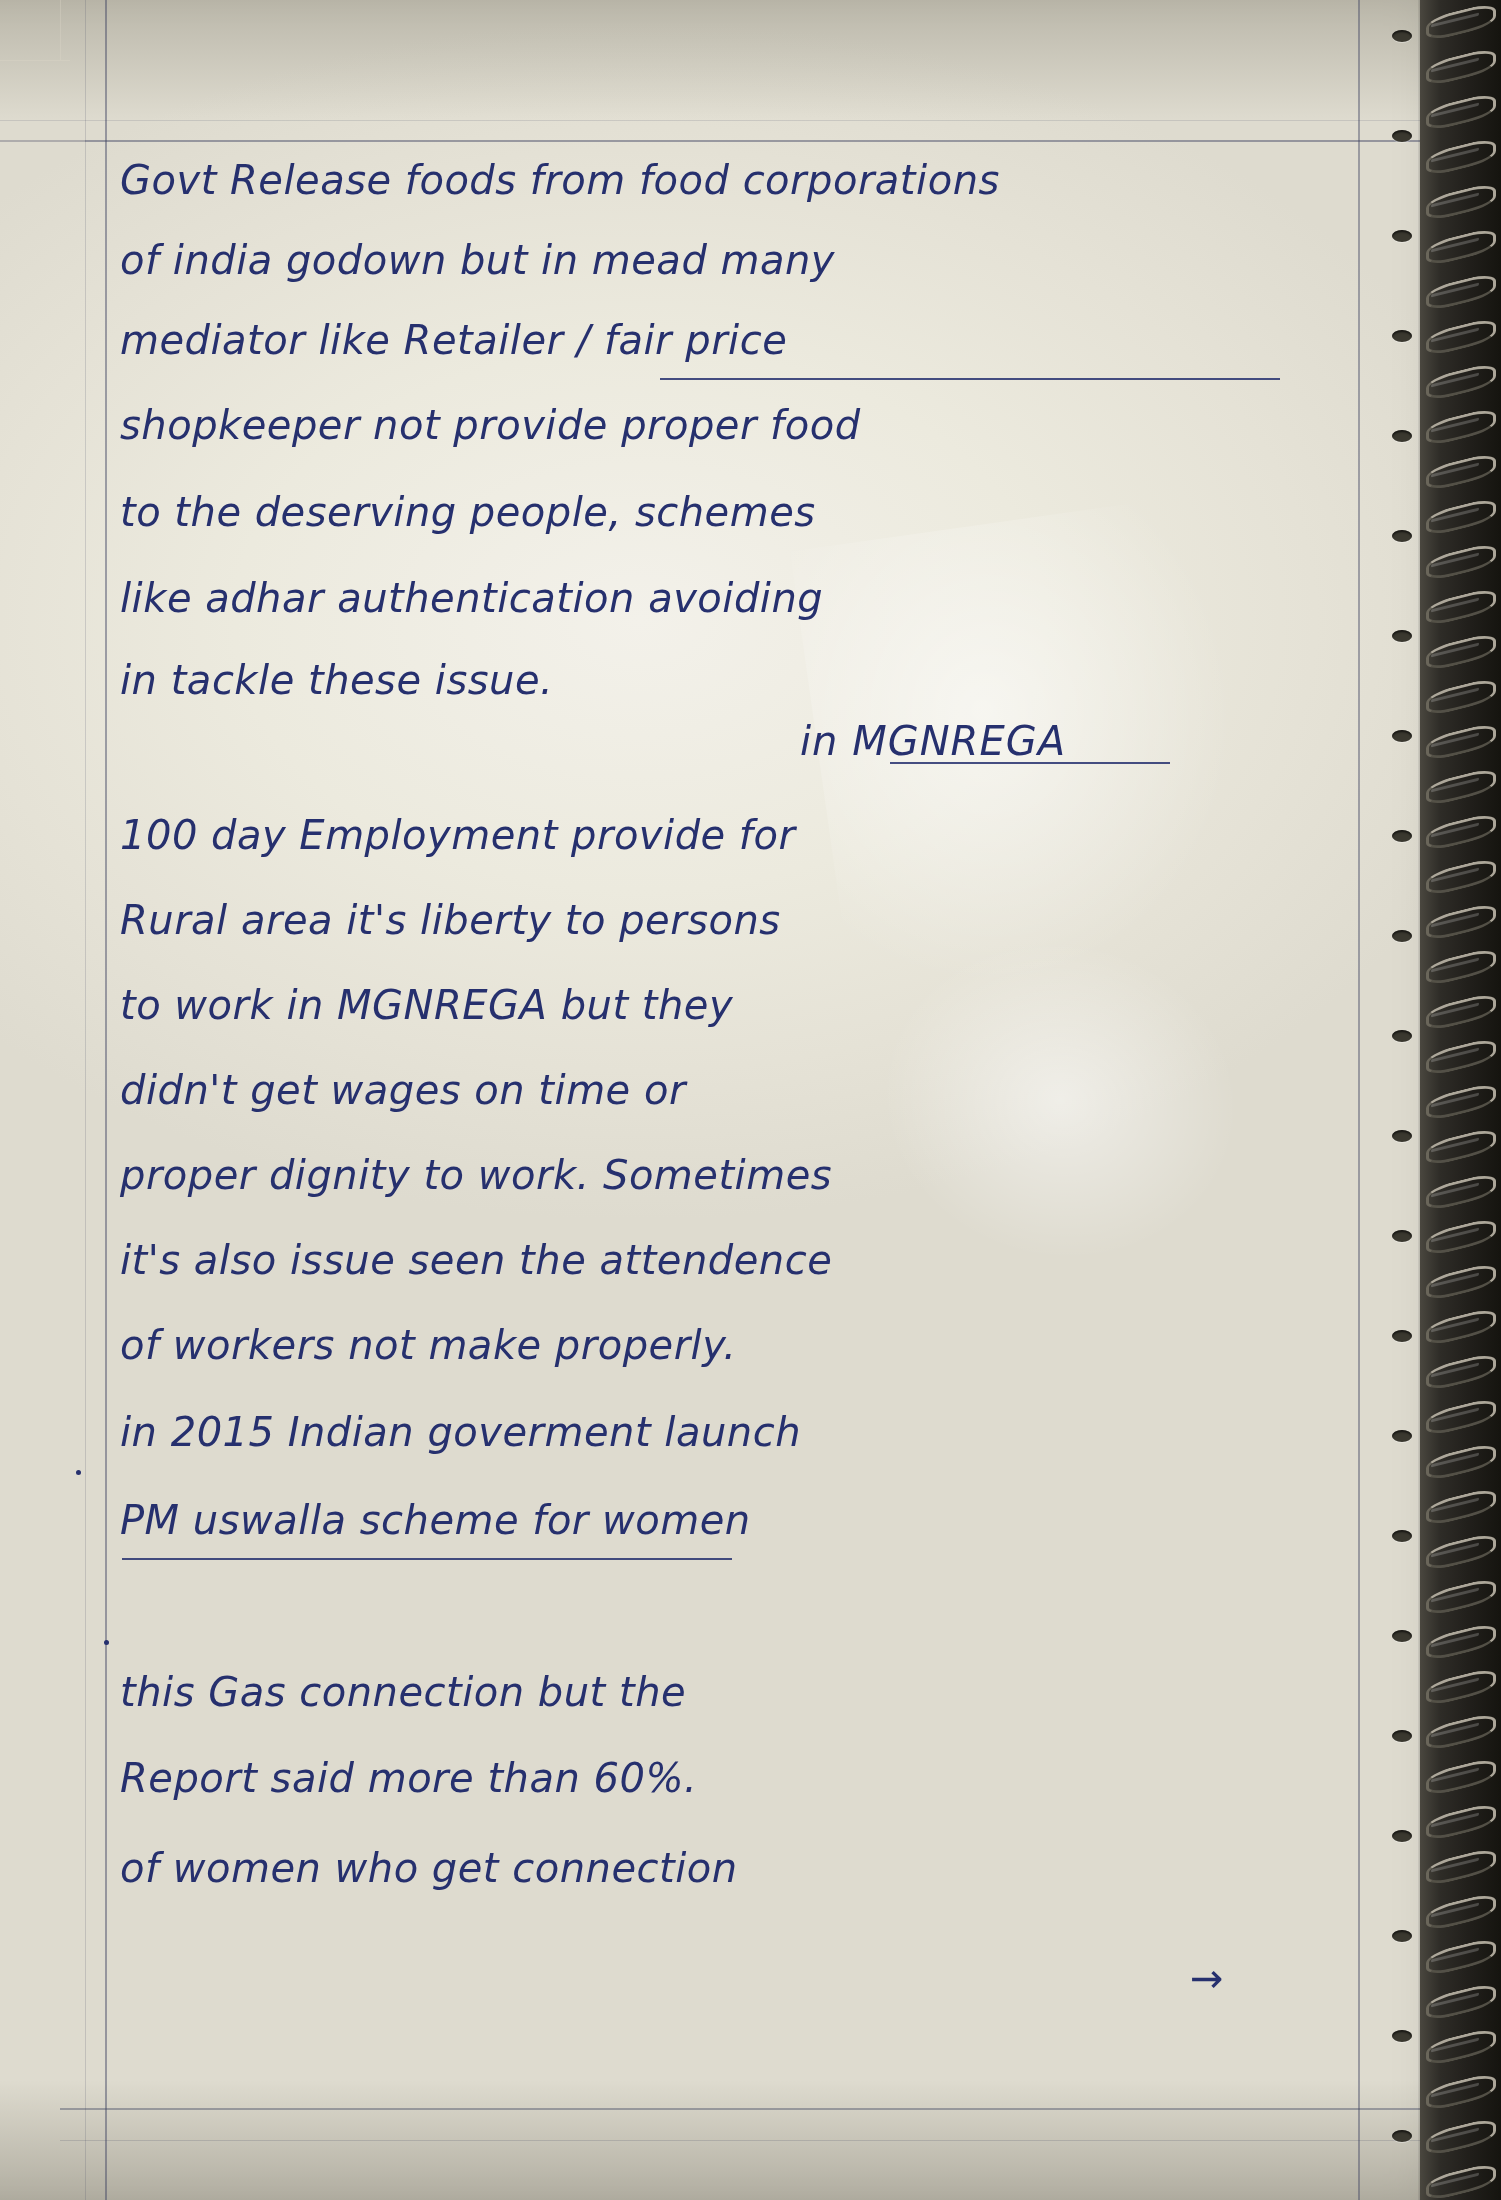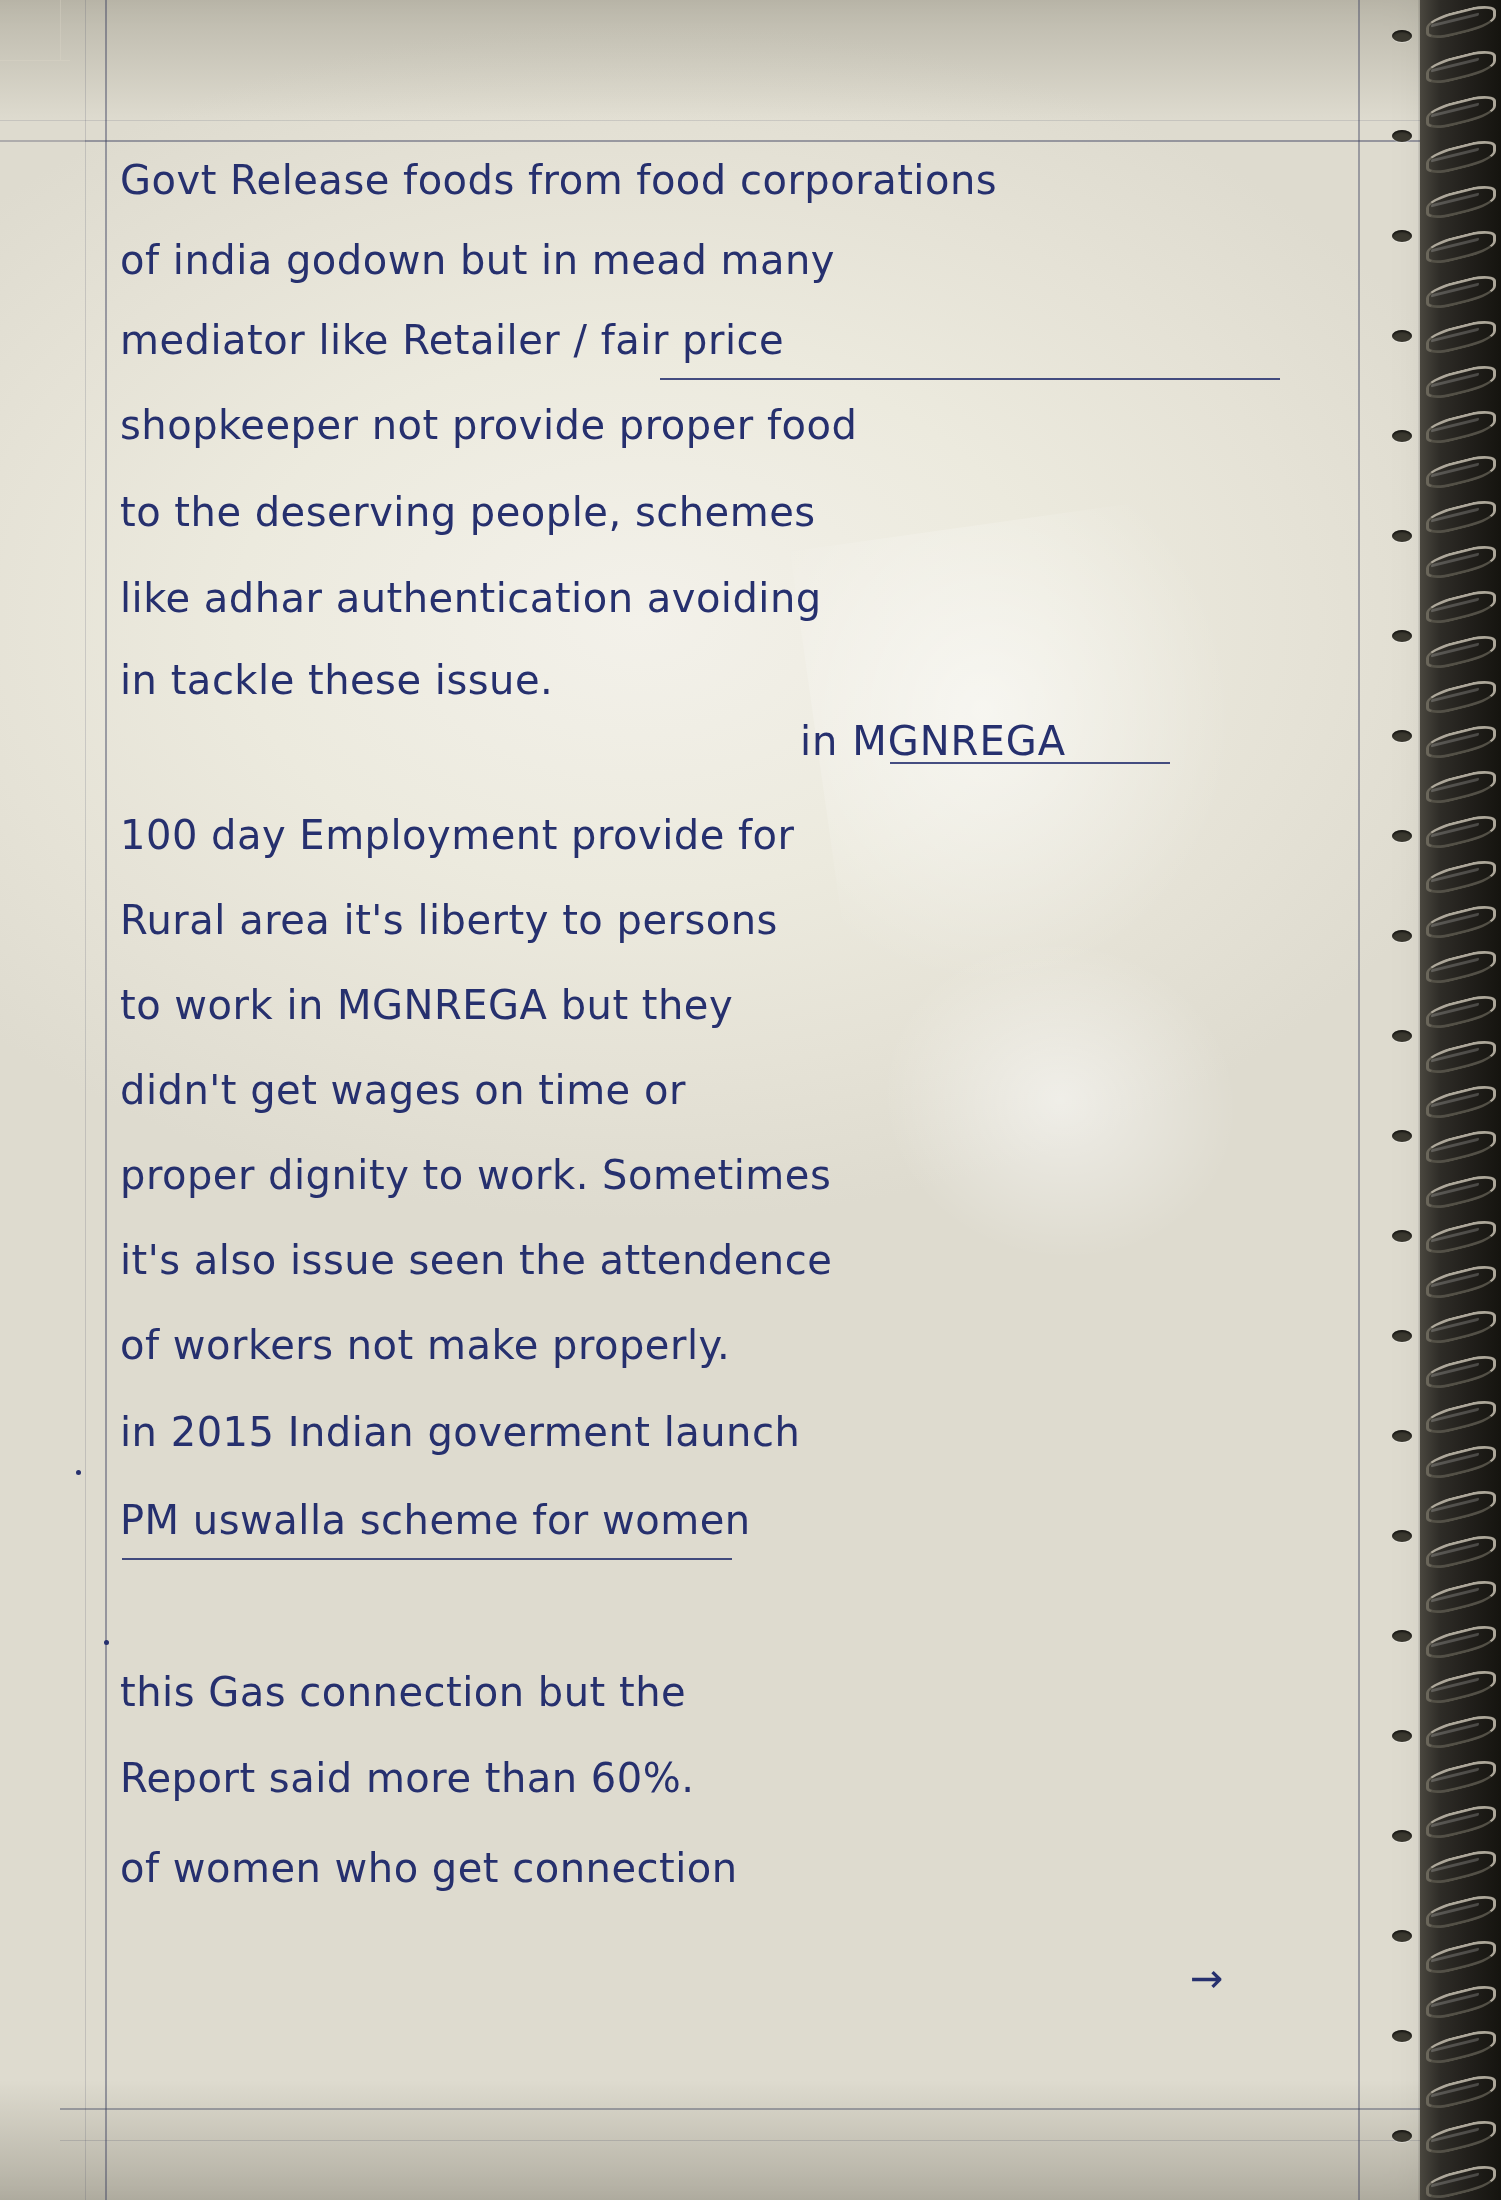--- a/index.html
+++ b/index.html
@@ -160,20 +160,21 @@
     border-radius: 50%;
     background: #3a382f;
     box-shadow: inset 0 2px 2px rgba(0,0,0,0.6), 0 1px 0 rgba(255,255,255,0.35);
   }
 
   
   .hw {
     position: absolute;
     color: #26306e;
     font-family: "DejaVu Sans", sans-serif;
+    font-style: italic;
     white-space: nowrap;
     letter-spacing: 0.5px;
   }
   .line {
     font-size: 40px;
     line-height: 1;
     left: 120px;
   }
 
   .underline {
@@ -186,20 +187,21 @@
   .arrow {
     position: absolute;
     color: #26306e;
     font-size: 40px;
     font-family: "DejaVu Sans", sans-serif;
   }
 
   .heading {
     position: absolute;
     color: #26306e;
+    font-style: italic;
     font-size: 40px;
     letter-spacing: 1px;
     white-space: nowrap;
   }
 
   .dot-mark {
     position: absolute;
     width: 5px; height: 5px;
     border-radius: 50%;
     background: #26306e;

